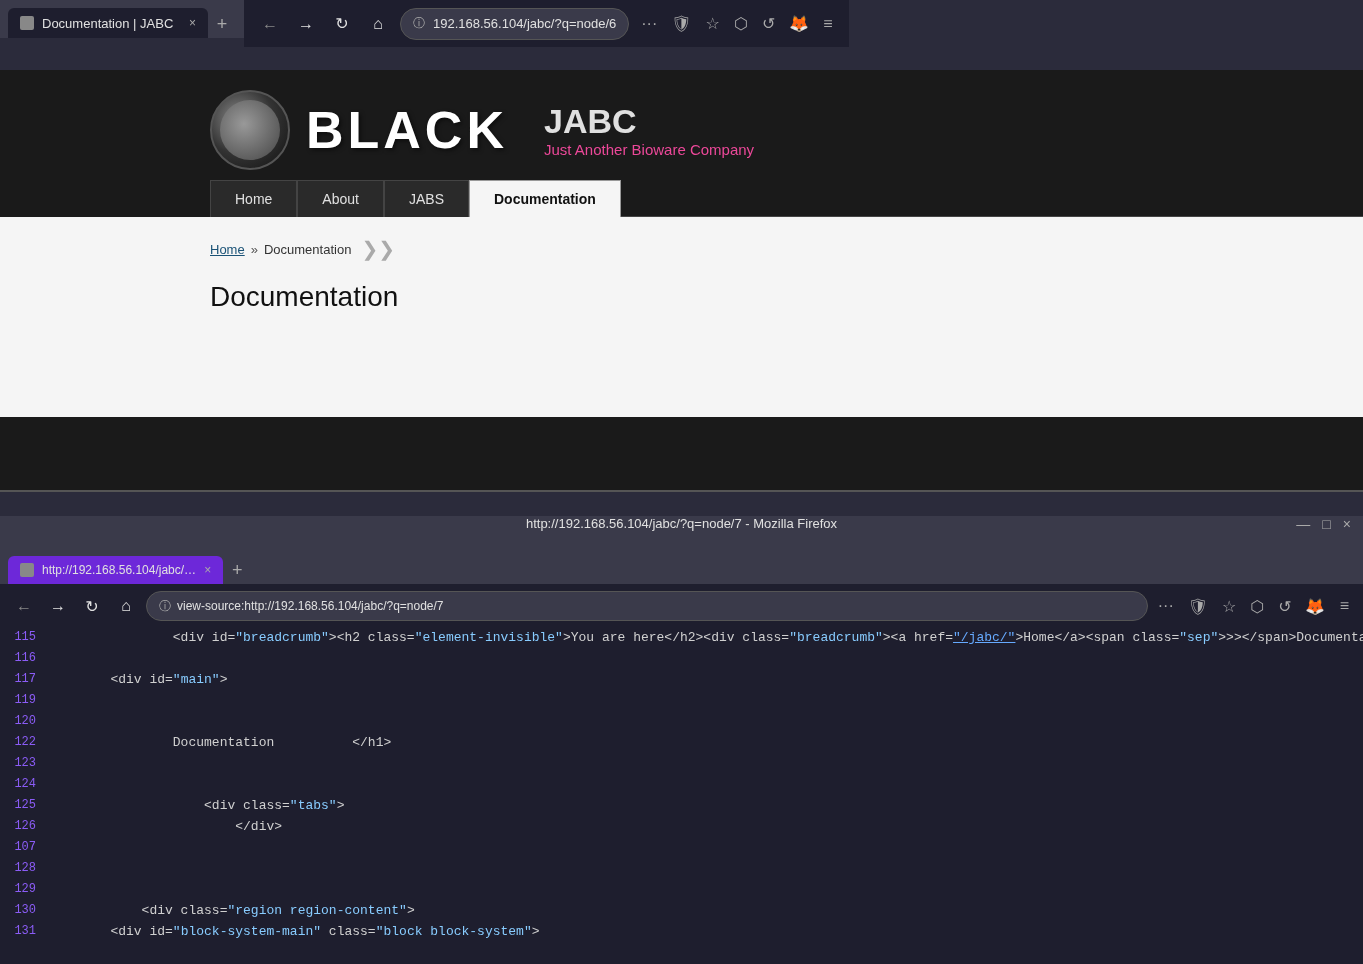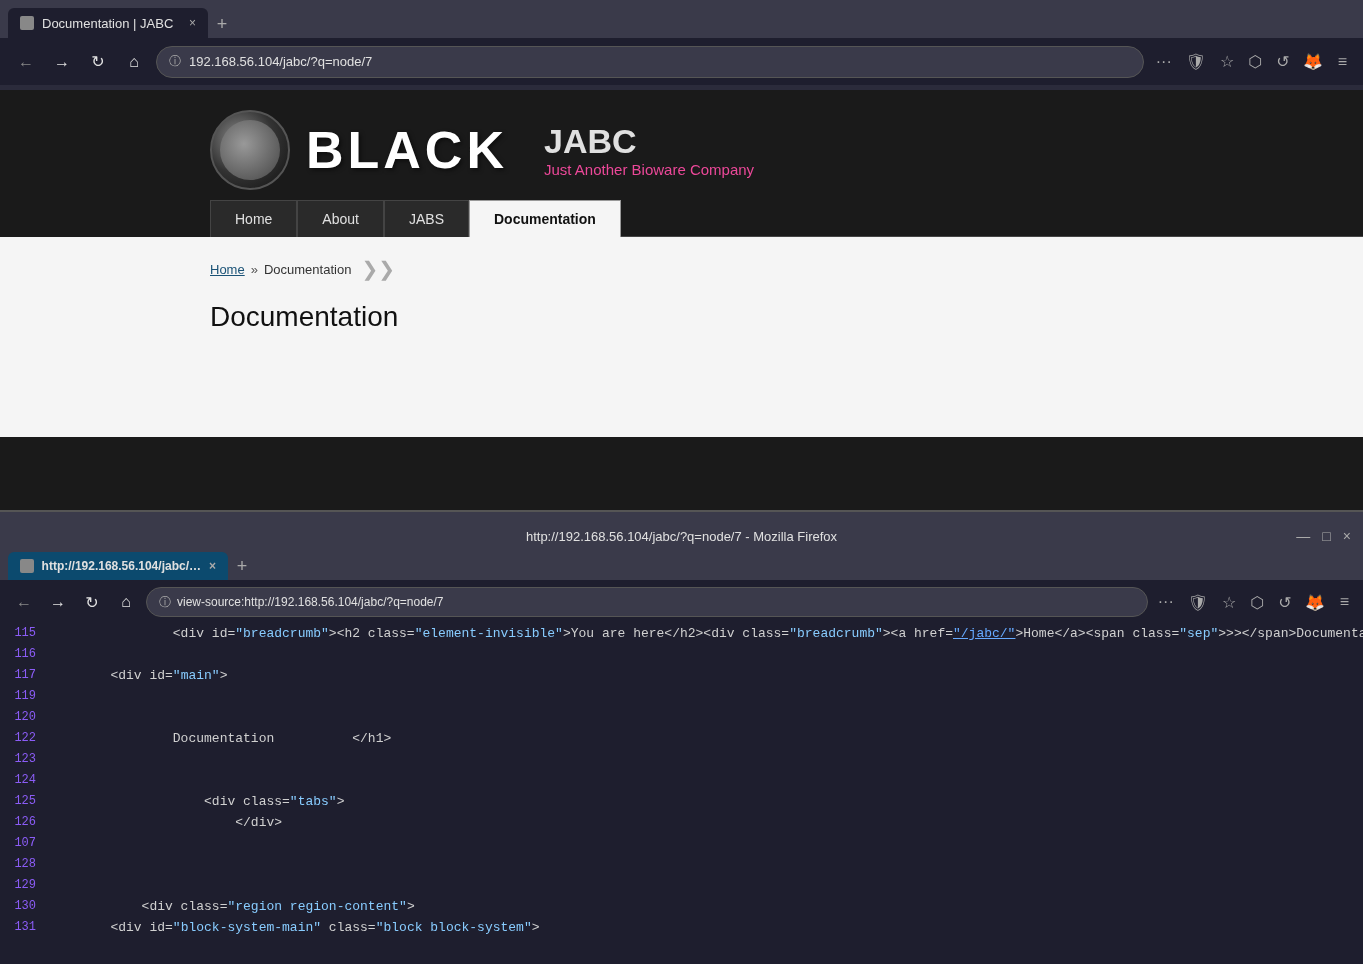--- a/index.html
+++ b/index.html
@@ -1,23 +1,23 @@
 <!DOCTYPE html>
 <html><head>
   <meta charset="utf-8">
   <style>
     * { margin: 0; padding: 0; box-sizing: border-box; }
     body { font-family: Arial, sans-serif; background: #1a1a2e; width: 1363px; min-height: 964px; overflow-x: hidden; }
 
     
     .browser-top {
       background: #2b2b3b;
-      height: 90px;
-      display: flex;
-      flex-direction: column;
+      height: 70px;
+      display: flex;
+      flex-direction: row;
     }
     .tab-bar {
       background: #3a3a4a;
       height: 38px;
       display: flex;
       align-items: flex-end;
       padding: 0 8px;
     }
     .tab-active {
       background: #1e1e2e;
@@ -232,54 +232,54 @@
     
     .browser-second {
       background: #2b2b3b;
       margin-top: 0;
       border-top: 2px solid #555;
     }
     .second-titlebar {
       background: #3a3a4a;
       height: 32px;
       display: flex;
-      align-items: flex-end;
+      align-items: flex-start;
       justify-content: center;
       color: #e0e0e0;
       font-size: 13px;
       position: relative;
+      margin-top: 24px;
     }
     .second-titlebar-controls {
       position: absolute;
       right: 12px;
       display: flex;
       gap: 12px;
       color: #aaa;
       font-size: 14px;
     }
     .second-tab-bar {
       background: #3a3a4a;
       height: 36px;
       display: flex;
       align-items: flex-end;
       padding: 0 8px;
     }
     .second-tab-active {
-      background: #0c4a6e;
+      background: #6d28d9;
       height: 28px;
       display: flex;
       align-items: center;
       padding: 0 12px;
       border-radius: 6px 6px 0 0;
       color: #e0e0e0;
       font-size: 12px;
       gap: 8px;
       max-width: 220px;
       overflow: hidden;
-      font-weight: bold;
     }
     .second-address-row {
       background: #1e1e2e;
       height: 44px;
       display: flex;
       align-items: center;
       padding: 0 10px;
       gap: 6px;
     }
     .second-address-input {
@@ -341,21 +341,21 @@
     <div class="tab-new">+</div>
   </div>
 
   <div class="address-bar-row">
     <div class="nav-btn">←</div>
     <div class="nav-btn active">→</div>
     <div class="nav-btn active">↻</div>
     <div class="nav-btn active">⌂</div>
     <div class="address-input">
       <span class="address-lock">ⓘ</span>
-      <span>192.168.56.104/jabc/?q=node/7</span>
+      <span>192.168.56.104/jabc/?q=node/6</span>
     </div>
     <div class="toolbar-icons">
       <span class="toolbar-icon">···</span>
       <span class="toolbar-icon">🛡</span>
       <span class="toolbar-icon">☆</span>
       <span class="toolbar-icon">⬡</span>
       <span class="toolbar-icon">↺</span>
       <span class="toolbar-icon">🦊</span>
       <span class="toolbar-icon">≡</span>
     </div>

